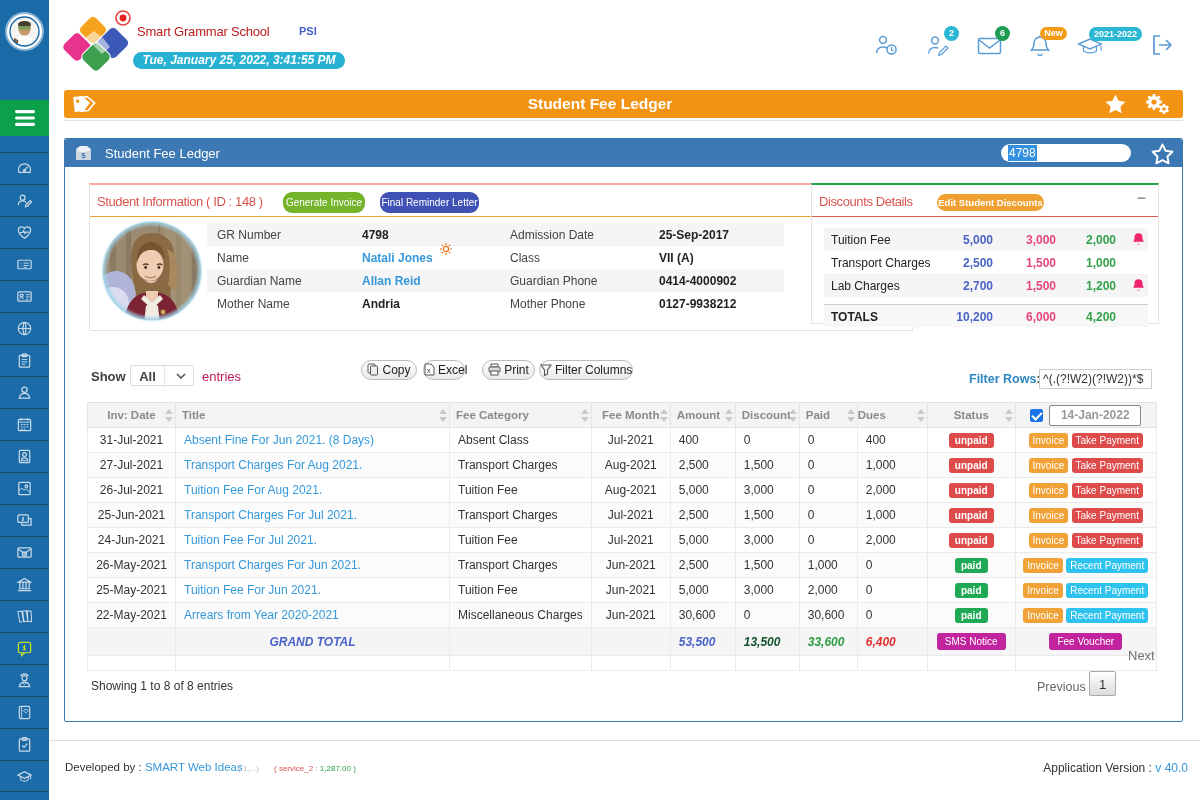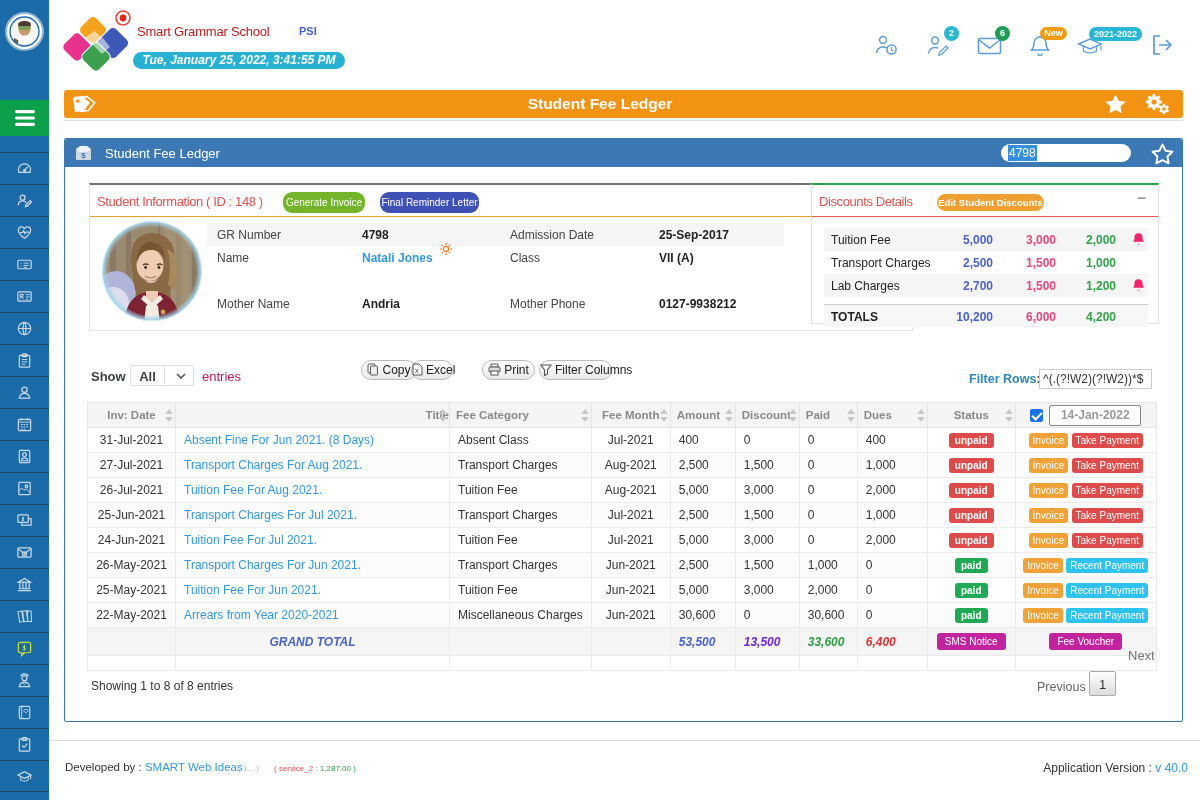--- a/index.html
+++ b/index.html
@@ -27,21 +27,21 @@
 
 
 #panel{position:absolute;left:64px;top:138px;width:1119px;height:584px;background:#fff;border:1px solid #3a76b0;border-radius:2px}
 #phead{position:absolute;left:0;top:0;width:100%;height:28px;background:#3c78b4;color:#fff;border-radius:2px 2px 0 0}
 #phead .t{position:absolute;left:40px;top:7px;font-size:13px}
 #psearch{position:absolute;left:936px;top:5px;width:130px;height:18px;background:#fff;border-radius:9px;font-size:12px;line-height:18px;padding-left:7px}
 #psearch .sel{background:#3390e0;color:#fff;padding:1px 1px}
 
 
 .card{position:absolute;background:#fff;border:1px solid #e3e3e3}
-#scard{left:24px;top:44px;width:824px;height:148px;border-top:2px solid #737373}
+#scard{left:24px;top:44px;width:824px;height:148px;border-top:2px solid #fca5a5}
 #dcard{left:746px;top:44px;width:348px;height:141px;border-top:2px solid #28a745}
 .card .chead{position:absolute;left:0;top:0;width:100%;height:32px;border-bottom:1px solid #f0a030}
 #dcard .chead{border-bottom:1px solid #e05a4e}
 .ctitle{position:absolute;left:7px;top:9px;font-size:13px;color:#d9534f;letter-spacing:-0.4px}
 .cmin{position:absolute;right:12px;top:4px;color:#999;font-size:16px;font-weight:bold}
 .btn{display:inline-block;color:#fff;border-radius:9px;font-size:12px;text-align:center;white-space:nowrap}
 
 #sphoto{position:absolute;left:10px;top:34px;width:104px;height:104px}
 .bell{position:absolute;right:3px;top:4px;width:13px;height:14px}
 
@@ -434,20 +434,26 @@
         <span class="v1 blue">Natali Jones</span>
         <svg style="position:absolute;left:232px;top:-4px" width="14" height="14" viewBox="0 0 14 14">
           <g stroke="#f07018" stroke-width="1.2" fill="none">
             <circle cx="7" cy="7" r="2.6" fill="#fff"></circle>
             <path d="M7 1v2M7 11v2M1 7h2M11 7h2M2.8 2.8l1.4 1.4M9.8 9.8l1.4 1.4M2.8 11.2l1.4-1.4M9.8 4.2l1.4-1.4"></path>
           </g>
         </svg>
         <span class="l2">Class</span>
         <span class="v2">VII (A)</span>
       </div>
+    <div class="sit-row odd" style="top:84px">
+        <span class="l1">Guardian Name</span>
+        <span class="v1 blue">Allan Reid</span>
+        <span class="l2">Guardian Phone</span>
+        <span class="v2">0414-4000902</span>
+      </div>
     <div class="sit-row" style="top:107px">
         <span class="l1">Mother Name</span>
         <span class="v1">Andria</span>
         <span class="l2">Mother Phone</span>
         <span class="v2">0127-9938212</span>
       </div>
   </div>
 
   <div class="card" id="dcard">
     <div class="chead">
@@ -496,30 +502,30 @@
       <span style="position:absolute;left:33px;top:0;width:1px;height:21px;background:#e5e5e5"></span>
       <svg style="position:absolute;right:7px;top:7px" width="10" height="6" viewBox="0 0 10 6">
           <path d="M1 1 L5 5 L9 1" stroke="#555" stroke-width="1.6" fill="none"></path>
         </svg>
     </span>
     <span style="position:absolute;left:137px;top:230px;font-weight:normal;color:#be185d;font-size:13px">entries</span>
     <div class="gbtn" style="left:296px;width:56px"><svg width="12" height="13" viewBox="0 0 12 13" style="vertical-align:-2px;margin-right:3px">
           <rect x="1" y="1" width="7" height="9" rx="1" fill="#fff" stroke="#555"></rect>
           <rect x="3.5" y="3" width="7" height="9" rx="1" fill="#eee" stroke="#555"></rect>
         </svg>Copy</div>
-    <div class="gbtn" style="left:346px;width:42px"><svg width="11" height="13" viewBox="0 0 11 13" style="vertical-align:-2px;margin-right:3px">
+    <div class="gbtn" style="left:358px;width:42px"><svg width="11" height="13" viewBox="0 0 11 13" style="vertical-align:-2px;margin-right:3px">
           <path d="M1 1h6l3 3v8H1z" fill="#fff" stroke="#555"></path>
           <text x="3" y="10" font-size="7" fill="#333">x</text>
         </svg>Excel</div>
     <div class="gbtn" style="left:417px;width:53px"><svg width="13" height="13" viewBox="0 0 13 13" style="vertical-align:-2px;margin-right:3px">
           <path d="M3 1h7v3H3z" fill="#fff" stroke="#555"></path>
           <rect x="1" y="4" width="11" height="5" rx="1" fill="#ddd" stroke="#555"></rect>
           <rect x="3" y="8" width="7" height="4" fill="#fff" stroke="#555"></rect>
         </svg>Print</div>
-    <div class="gbtn" style="left:474px;width:73px"><svg width="12" height="12" viewBox="0 0 12 12" style="vertical-align:-2px;margin-right:3px">
+    <div class="gbtn" style="left:474px;width:94px"><svg width="12" height="12" viewBox="0 0 12 12" style="vertical-align:-2px;margin-right:3px">
           <path d="M1 1h10L7.5 6v4l-3 1.5V6z" fill="none" stroke="#555" stroke-width="1.1"></path>
         </svg>Filter Columns</div>
     <span style="position:absolute;left:904px;top:233px;color:#2e86c1;font-weight:bold;font-size:12.5px">Filter Rows<span style="color:#333">:</span></span>
     <span style="position:absolute;left:974px;top:230px;width:113px;height:20px;border:1px solid #ccc;font-size:12px;color:#333;padding:2px 3px;display:inline-block">^(.(?!W2)(?!W2))*$</span>
   </div>
 
   <table id="dtable">
     <colgroup>
       <col style="width:88px">
         <col style="width:274px">
@@ -528,27 +534,27 @@
       <col style="width:65px">
         <col style="width:64px">
         <col style="width:58px">
         <col style="width:70px">
       <col style="width:88px">
         <col style="width:141px">
     </colgroup>
     <tbody>
         <tr class="hd">
       <th class="ctr">Inv: Date<span class="sort"></span></th>
-      <th style="text-align:right;padding-left:6px">Title<span class="sort"></span></th>
+      <th style="text-align:left;padding-left:6px">Title<span class="sort"></span></th>
       <th style="text-align:left;padding-left:6px">Fee Category<span class="sort"></span></th>
       <th class="ctr">Fee Month<span class="sort"></span></th>
       <th style="text-align:left;padding-left:6px">Amount<span class="sort"></span></th>
       <th style="text-align:left;padding-left:6px">Discount<span class="sort"></span></th>
       <th style="text-align:left;padding-left:6px">Paid<span class="sort"></span></th>
-      <th style="text-align:left;padding-left:6px">Dues<span class="sort"></span></th>
+      <th style="text-align:left;">Dues<span class="sort"></span></th>
       <th class="ctr">Status<span class="sort"></span></th>
       <th class="ctr"><span class="cbx"></span><span class="dateinp">14-Jan-2022</span></th>
     </tr>
     <tr>
       <td class="ctr">31-Jul-2021</td>
           <td class="tlink">Absent Fine For Jun 2021. (8 Days)</td>
           <td>Absent Class</td>
           <td class="ctr">Jul-2021</td>
       <td>400</td>
           <td>0</td>
@@ -640,21 +646,21 @@
           <td>0</td>
       <td class="ctr"><span class="pill paid">paid</span></td>
       <td class="ctr"><span class="abtn inv">Invoice</span> <span class="abtn recent">Recent Payment</span></td>
     </tr>
     <tr class="gt">
       <td></td>
           <td style="text-align:center;color:#4a63c8;font-weight:bold;font-style:italic">GRAND TOTAL</td>
           <td></td>
           <td></td>
       <td style="color:#4a63c8;font-weight:bold;font-style:italic">53,500</td>
-      <td style="color:#6d28d9;font-weight:bold;font-style:italic">13,500</td>
+      <td style="color:#14532d;font-weight:bold;font-style:italic">13,500</td>
       <td style="color:#2f9e44;font-weight:bold;font-style:italic">33,600</td>
       <td style="color:#e03131;font-weight:bold;font-style:italic">6,400</td>
       <td class="ctr"><span class="abtn mag" style="padding:3px 8px">SMS Notice</span></td>
       <td class="ctr"><span class="abtn mag" style="padding:3px 8px">Fee Voucher</span></td>
     </tr>
     <tr class="empty">
       <td></td>
           <td></td>
           <td></td>
           <td></td>

